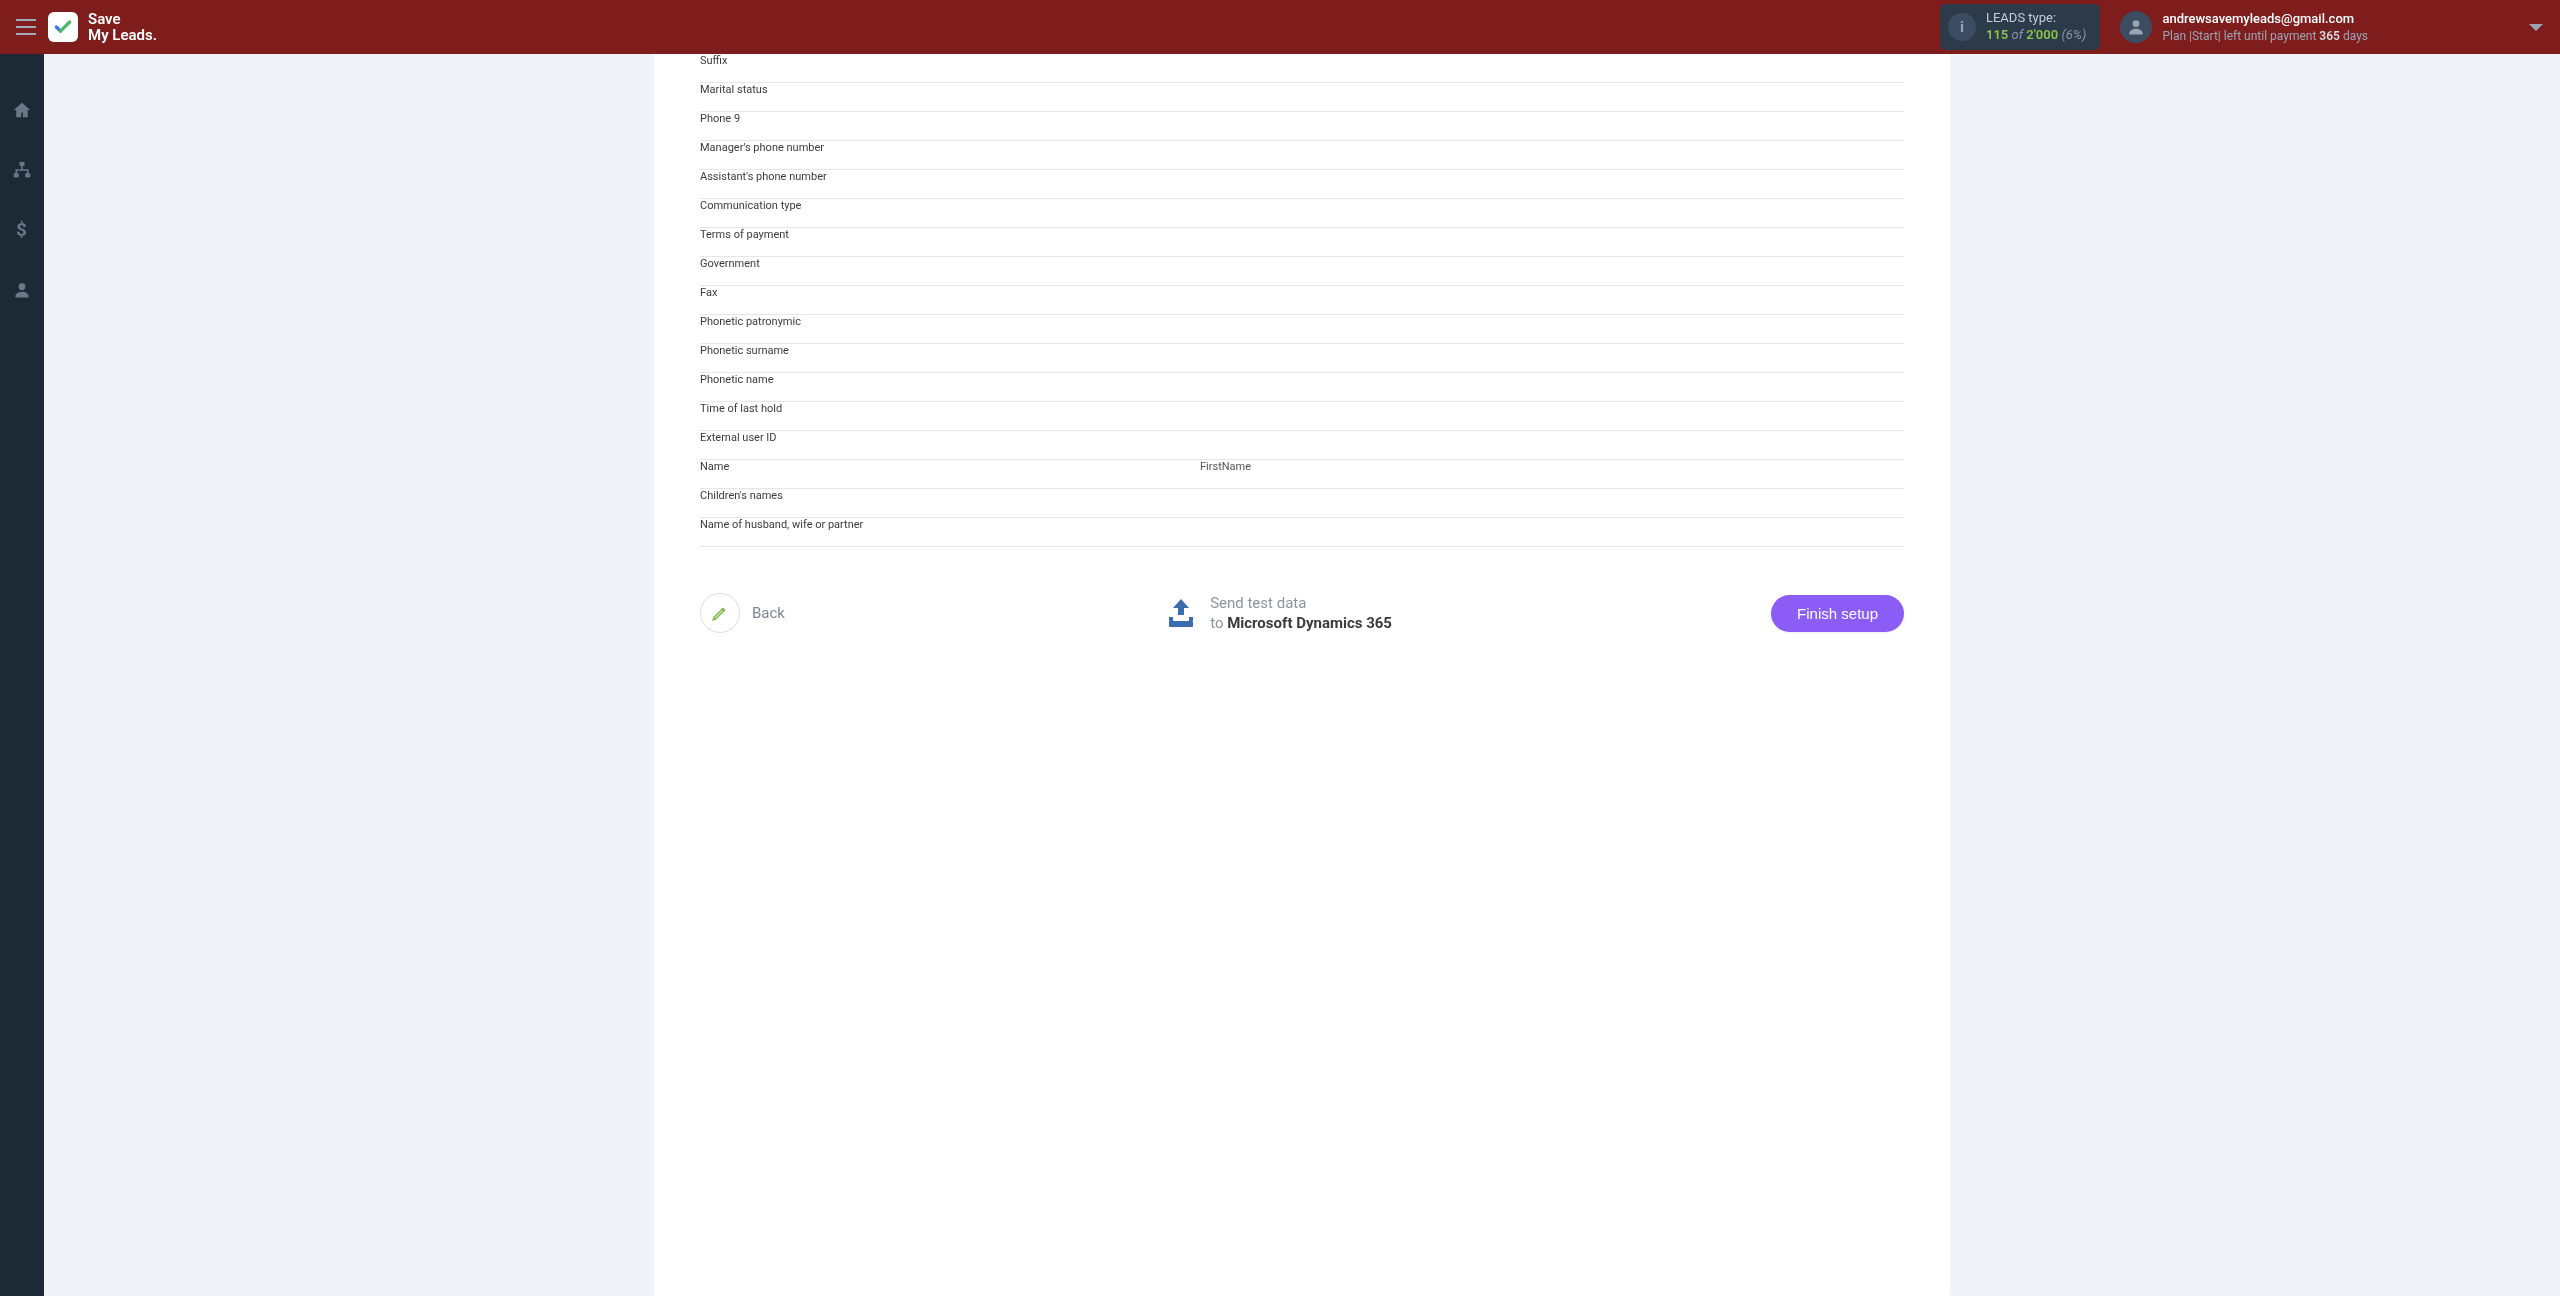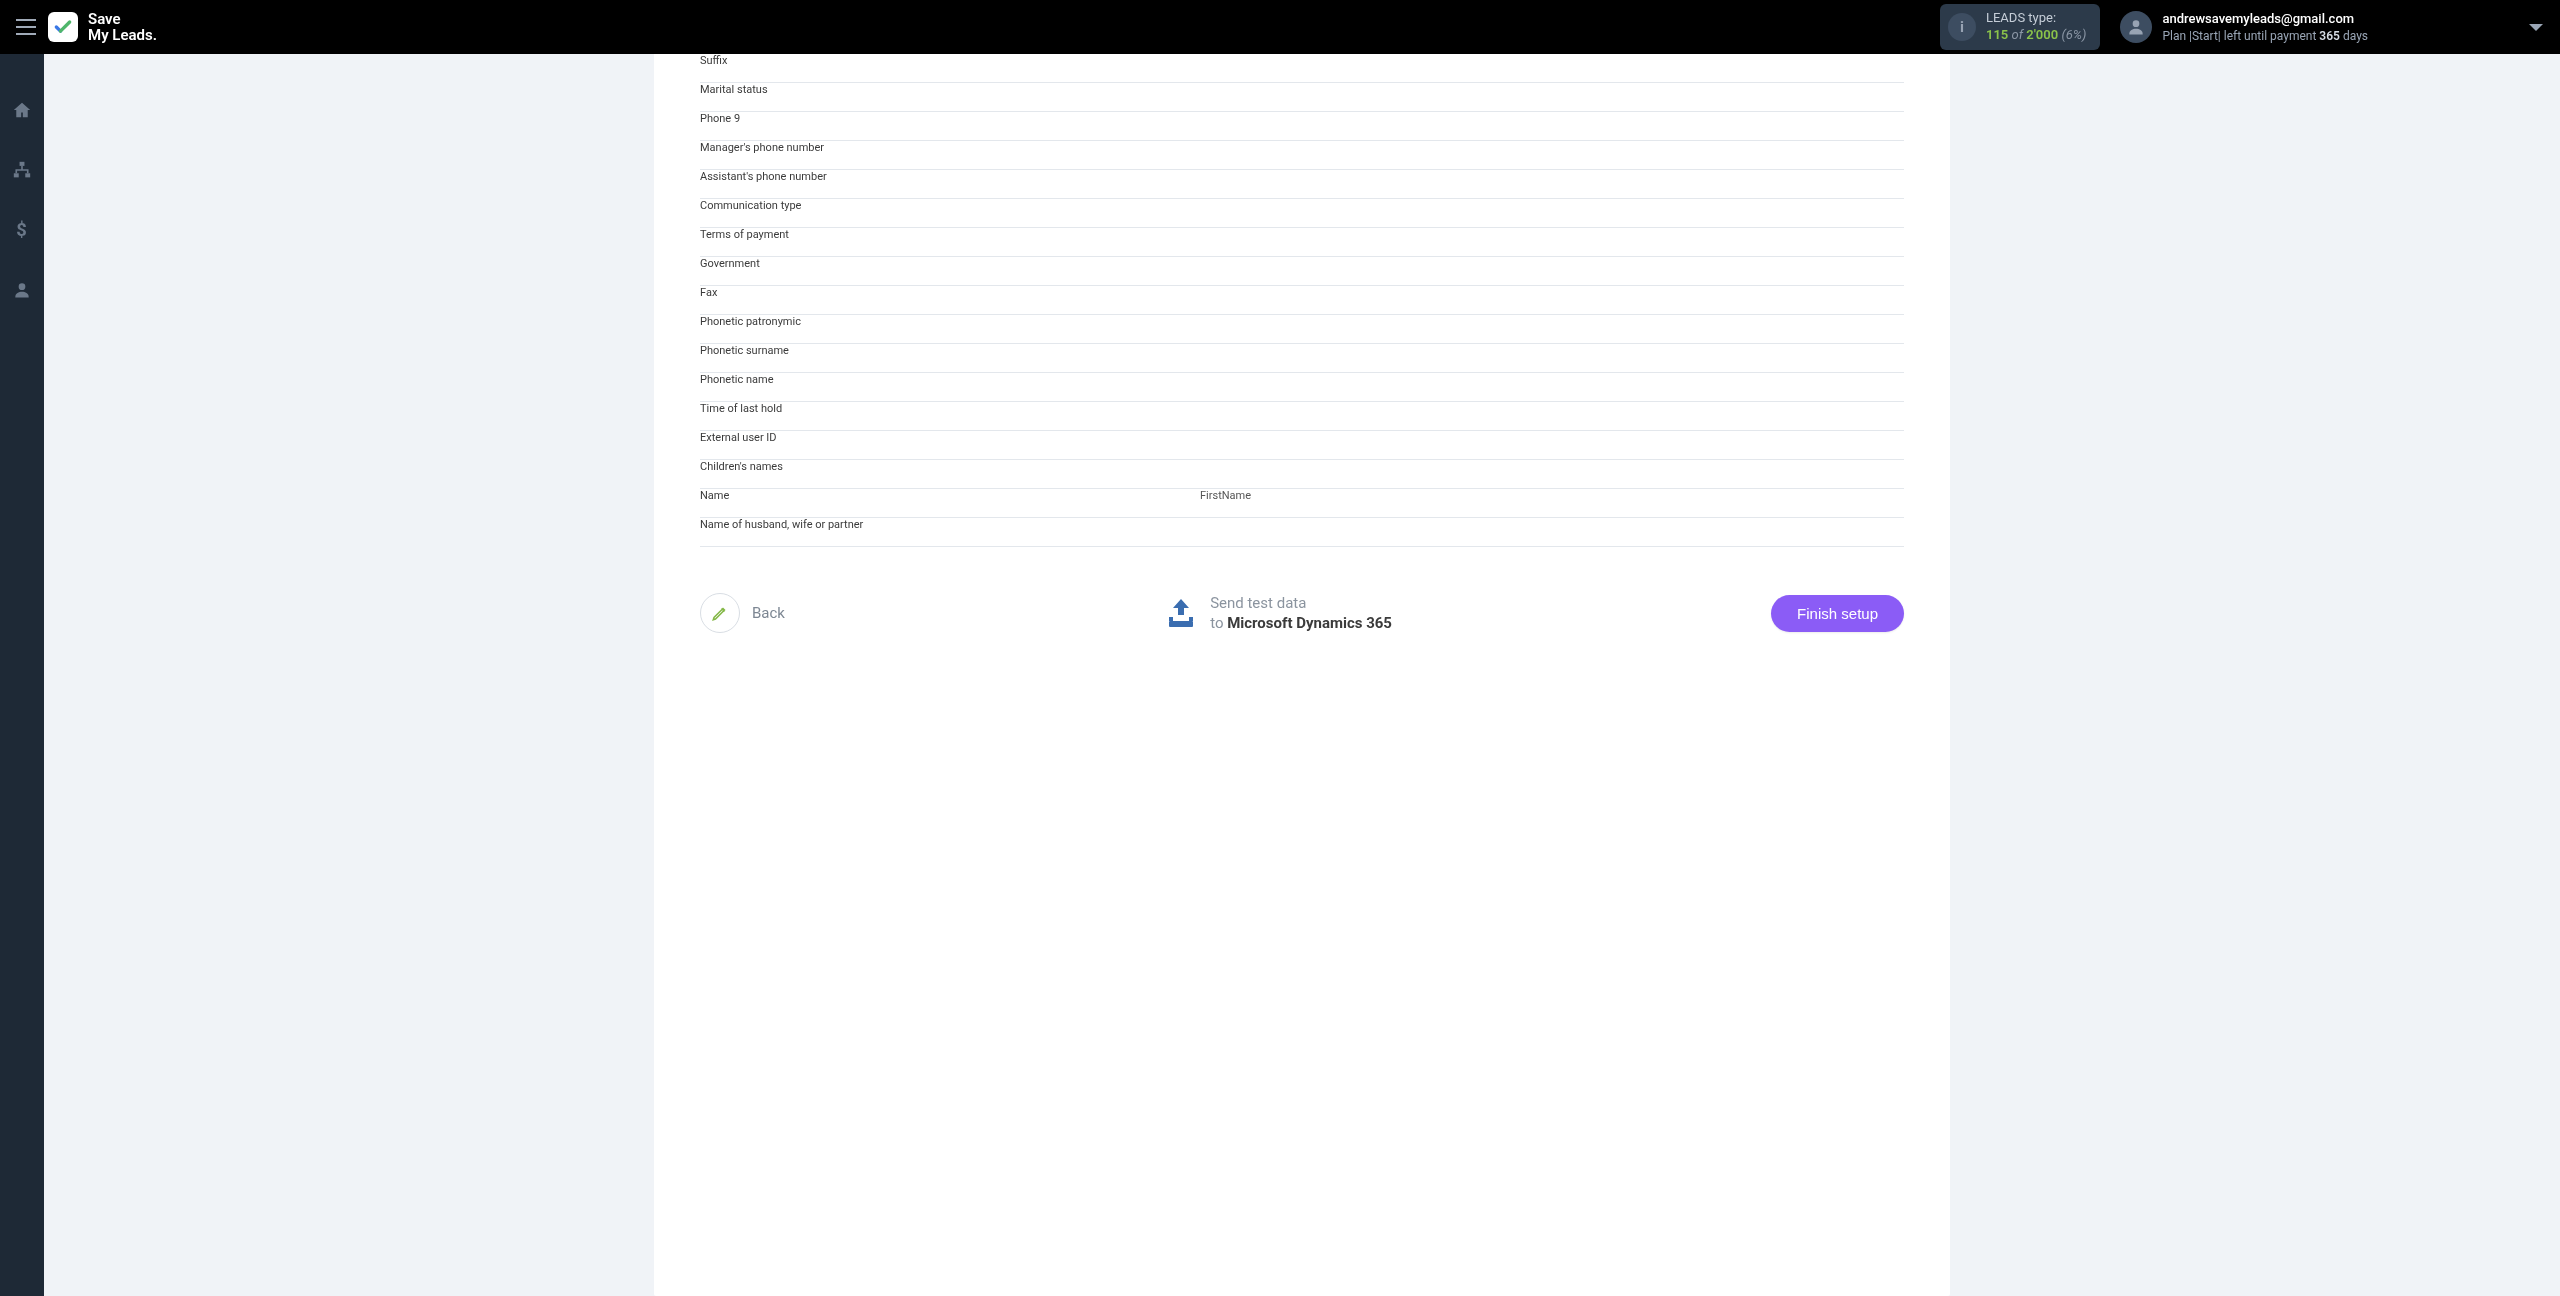--- a/index.html
+++ b/index.html
@@ -7,21 +7,21 @@
       padding: 0;
       box-sizing: border-box;
     }
     body {
       font-family: -apple-system, BlinkMacSystemFont, "Segoe UI", Roboto, Arial, sans-serif;
       background: #f0f3f7;
       color: #333;
       min-height: 100vh;
     }
     .header {
-      background: #000000;
+      background: #7f1d1d;
       height: 54px;
       display: flex;
       align-items: center;
       padding: 0 16px;
       position: relative;
       z-index: 10;
     }
     .menu-toggle {
       color: #a0aab8;
       font-size: 22px;
@@ -346,26 +346,26 @@
           </div>
           <div class="field-row">
             <div class="field-label">Time of last hold</div>
             <div class="field-value"></div>
           </div>
           <div class="field-row">
             <div class="field-label">External user ID</div>
             <div class="field-value"></div>
           </div>
           <div class="field-row">
-            <div class="field-label">Children's names</div>
-            <div class="field-value"></div>
-          </div>
-          <div class="field-row">
             <div class="field-label">Name</div>
             <div class="field-value">FirstName</div>
+          </div>
+          <div class="field-row">
+            <div class="field-label">Children's names</div>
+            <div class="field-value"></div>
           </div>
           <div class="field-row">
             <div class="field-label">Name of husband, wife or partner</div>
             <div class="field-value"></div>
           </div>
         </div>
       <div class="actions">
         <div class="back-wrap">
           <div class="back-circle">
             <svg width="18" height="18" viewBox="0 0 24 24" fill="none" stroke="#84b847" stroke-width="2">

